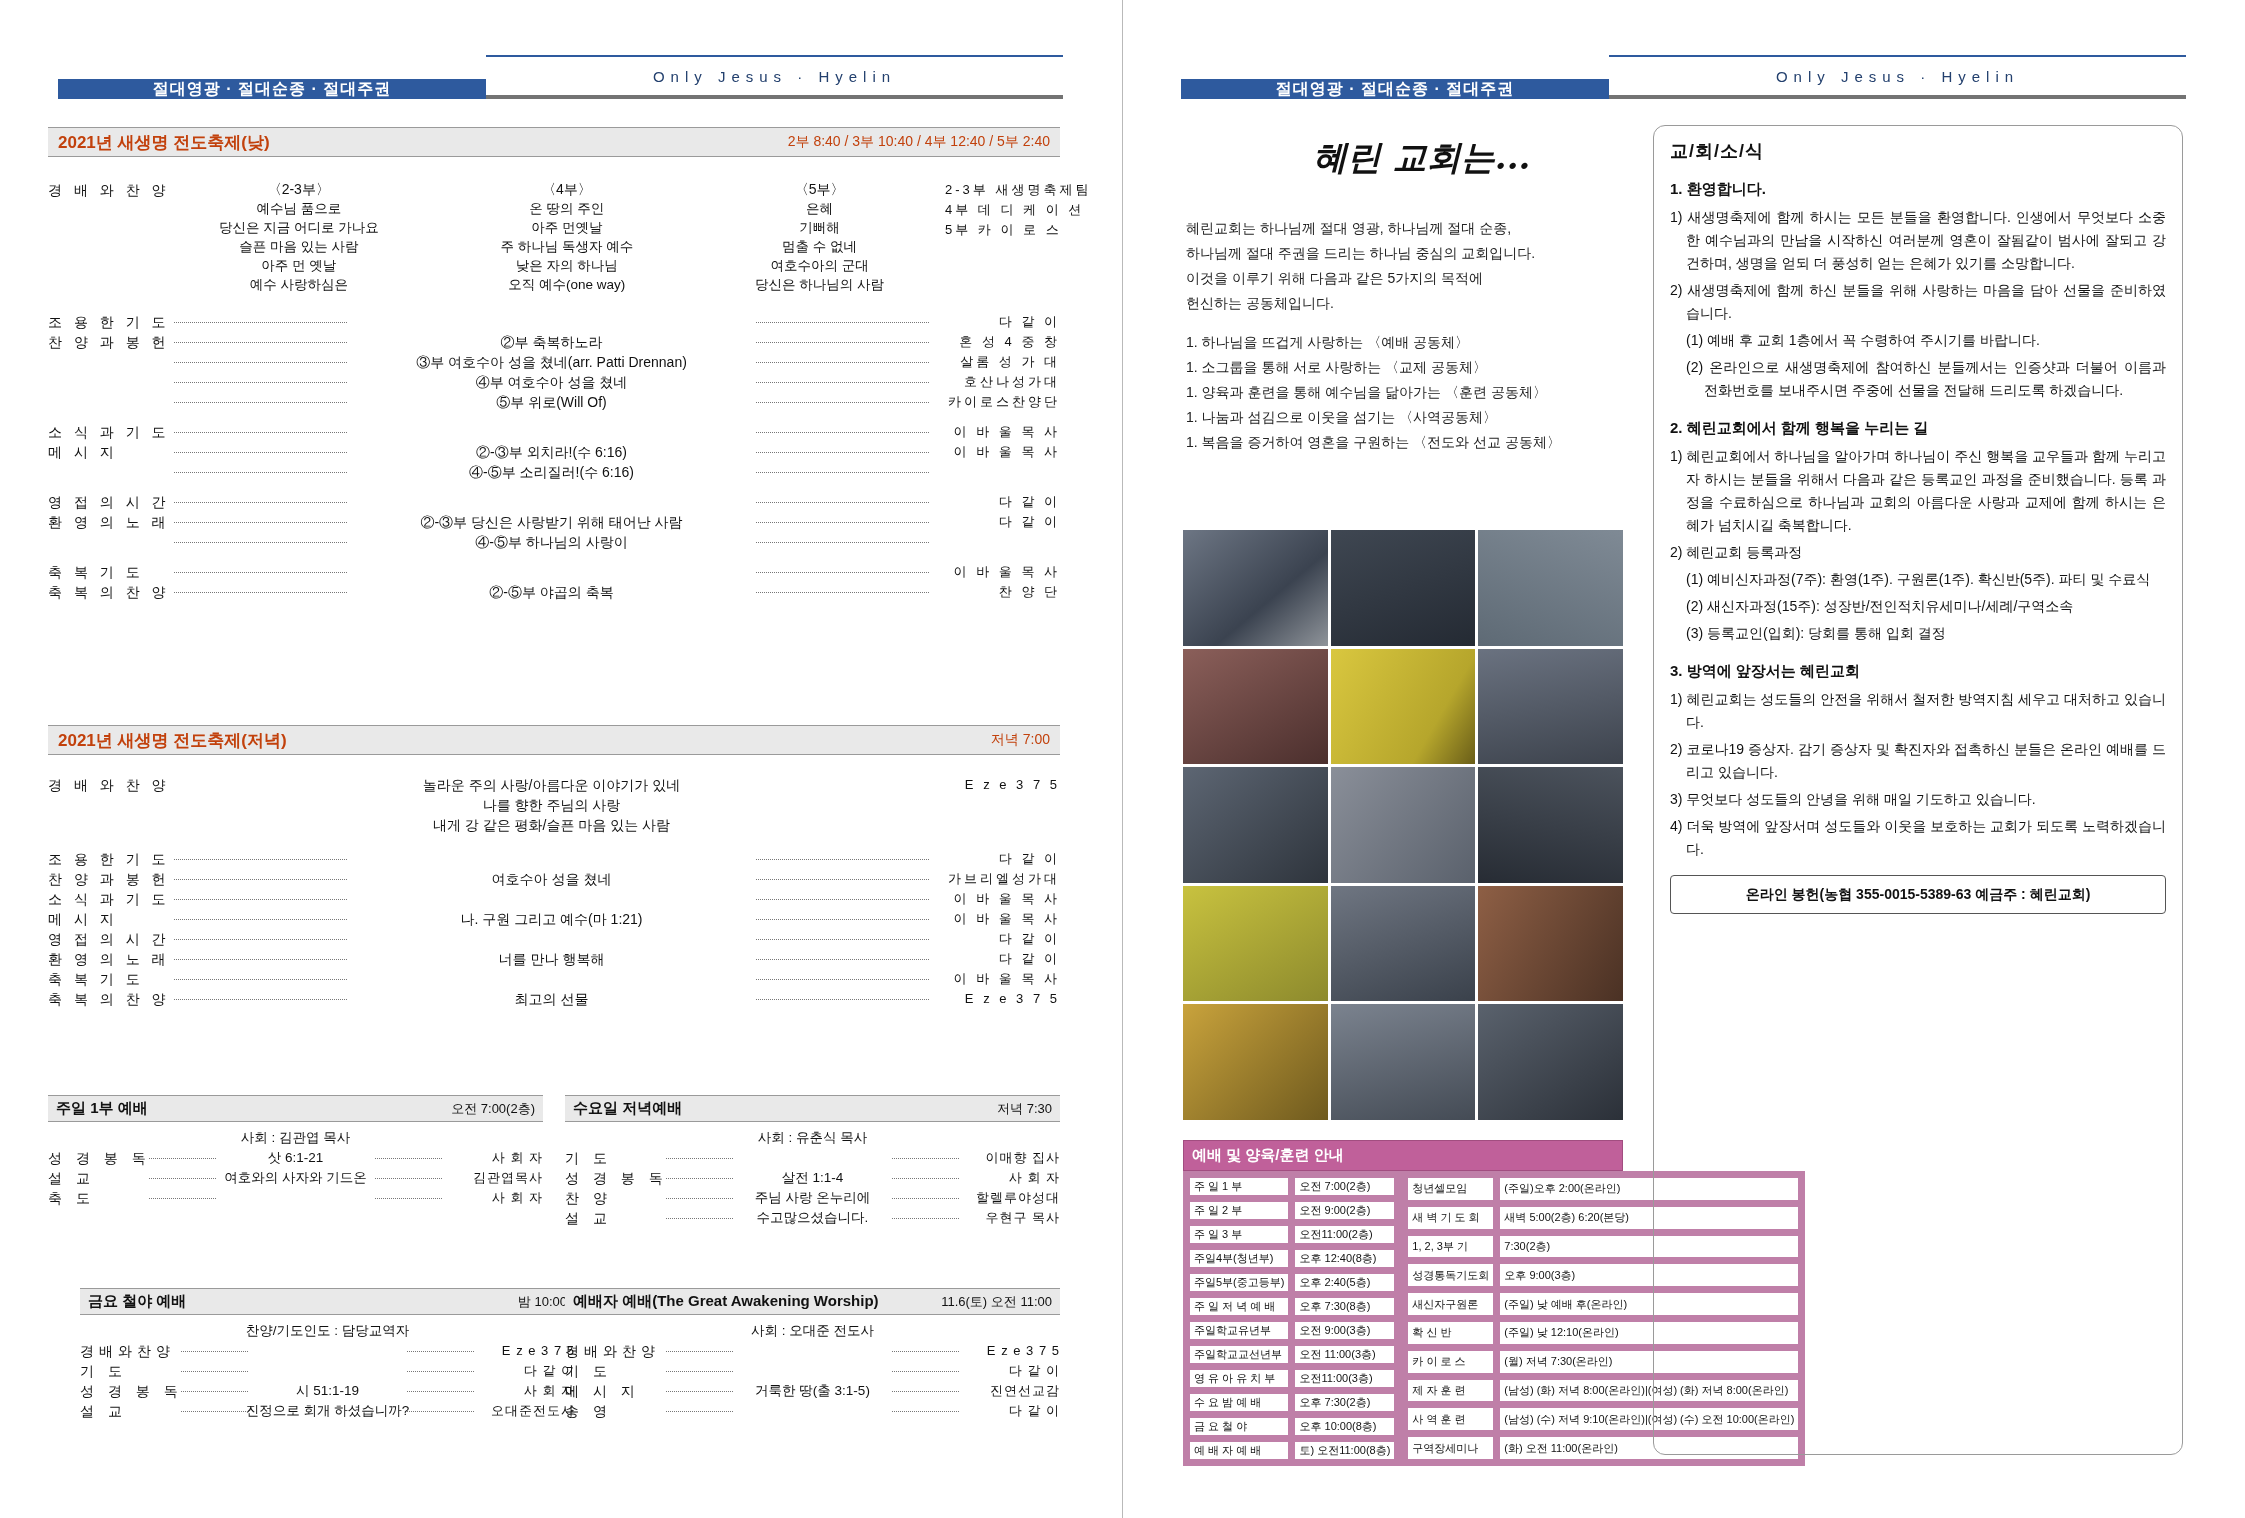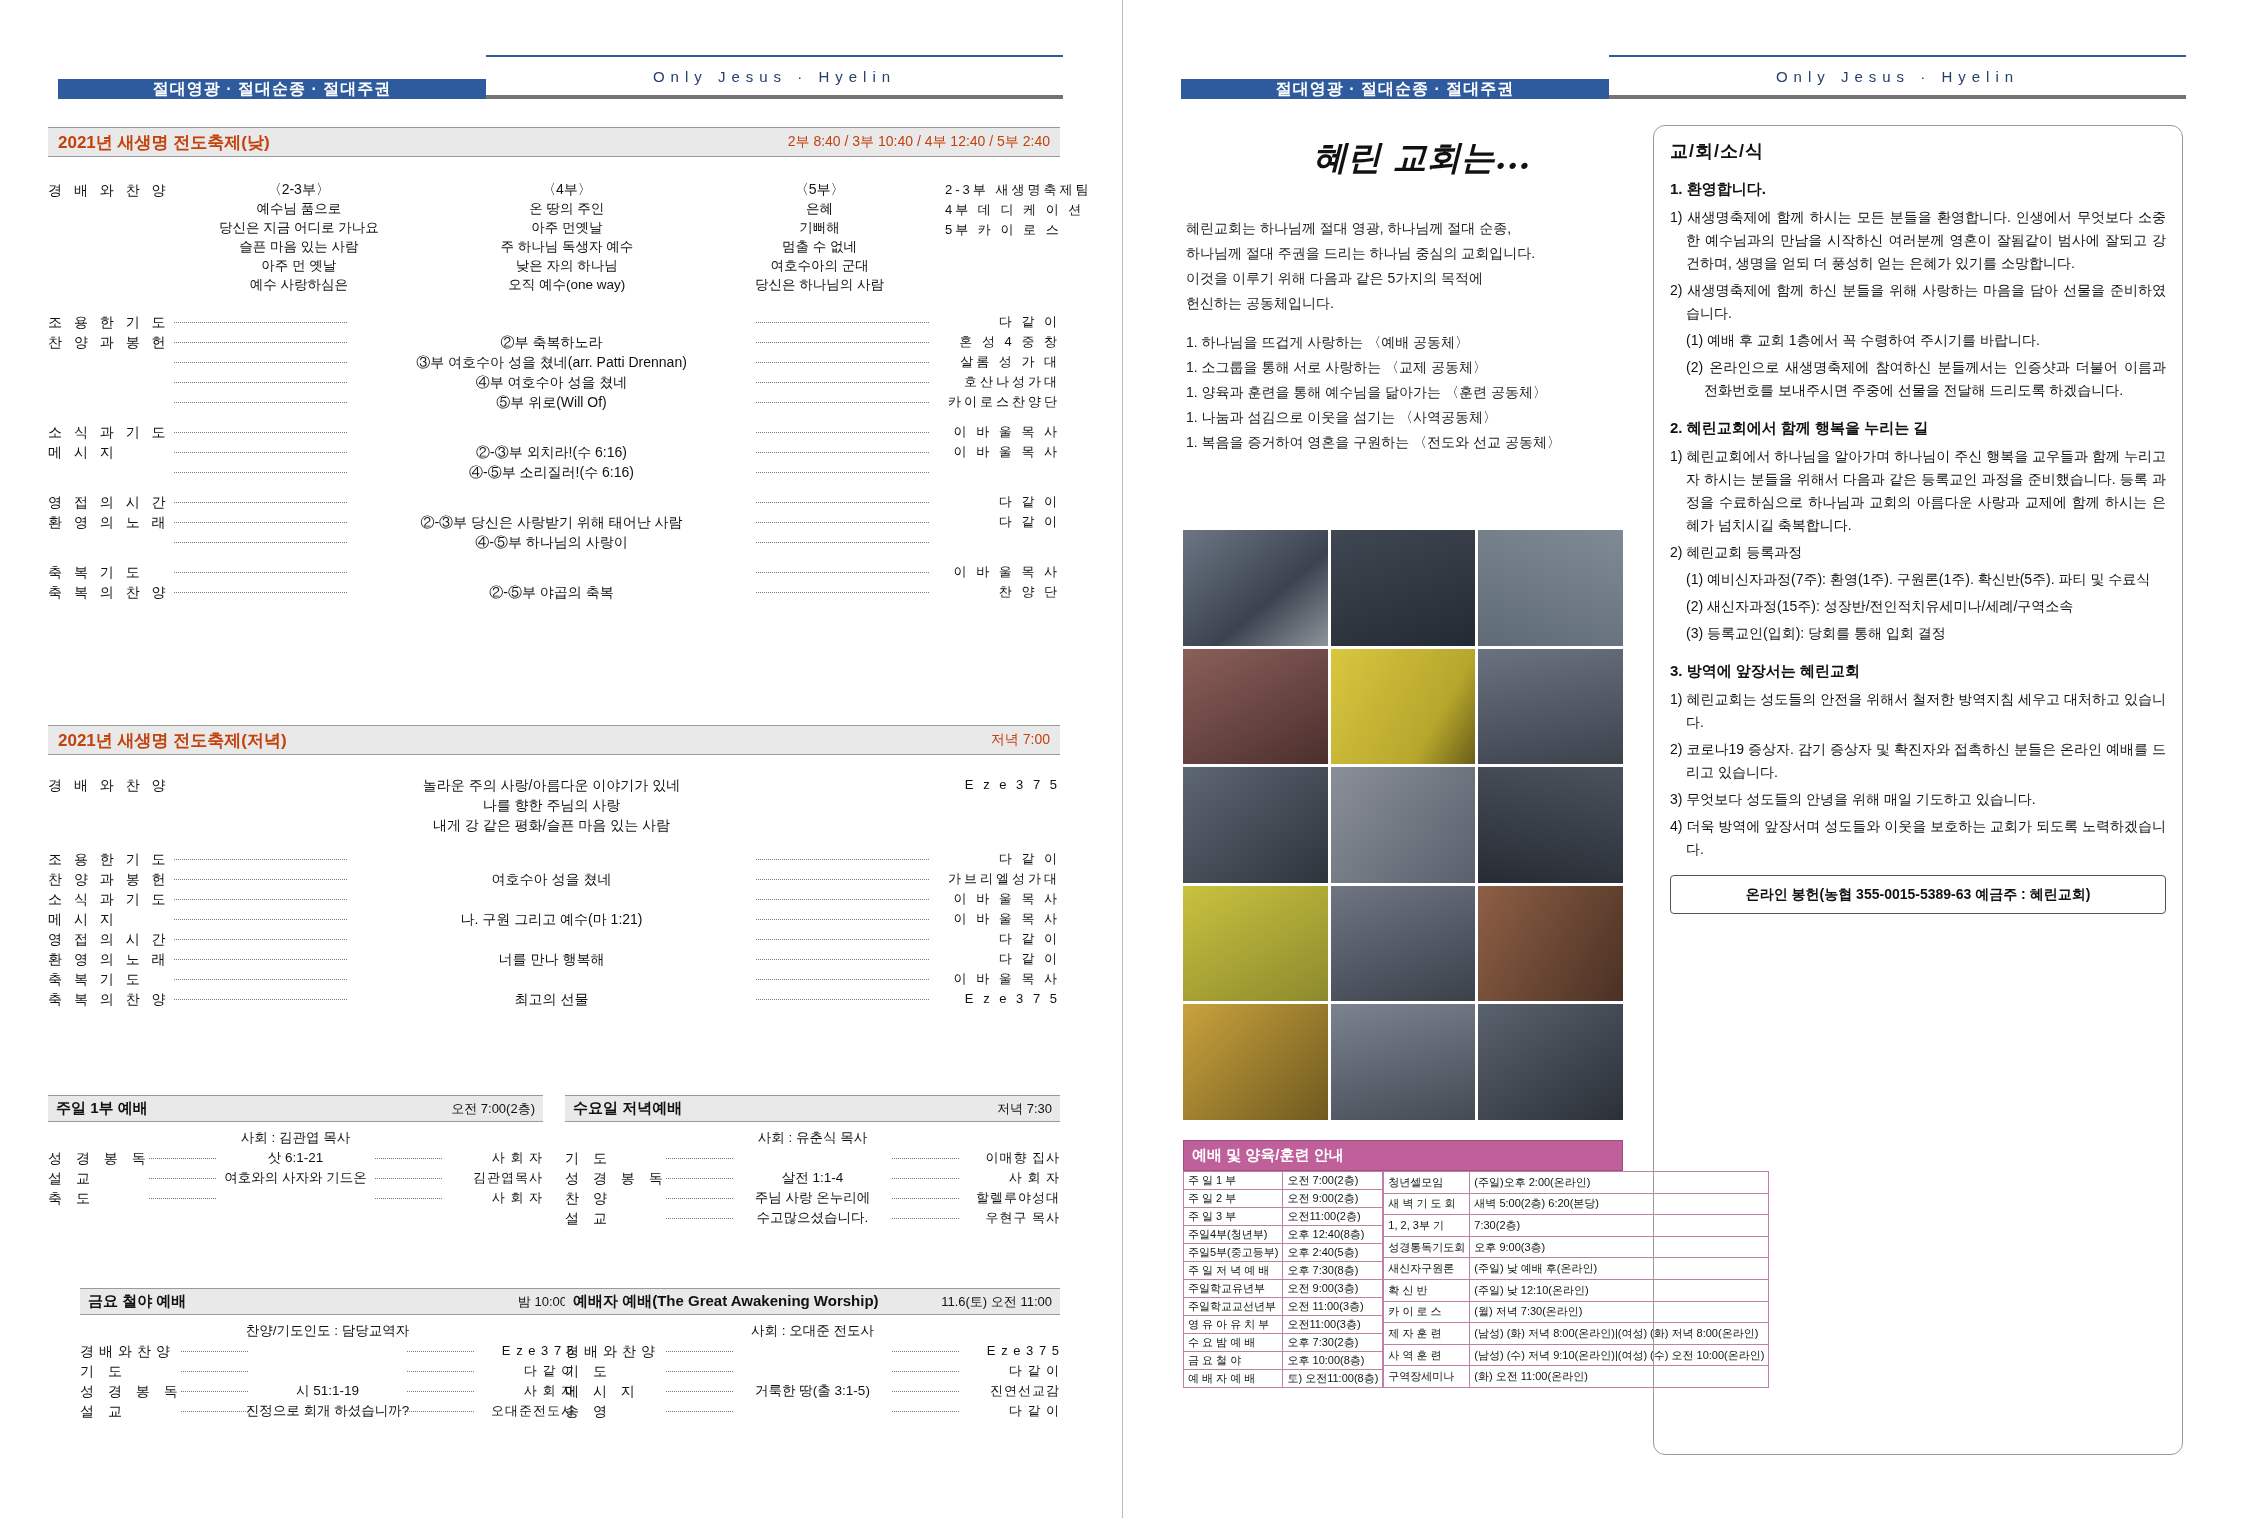--- a/index.html
+++ b/index.html
@@ -117,21 +117,21 @@
     margin-top:14px; border:1px solid #555; border-radius:4px;
     text-align:center; font-weight:bold; font-size:14px; padding:7px 0;
   }
   
   .sched { position:absolute; }
   .sched .head {
     background:#c0609a; color:#fff; font-weight:bold; font-size:15px;
     padding:5px 8px; border:1px solid #a24d80;
   }
   .sched table { border-collapse:collapse; width:100%; font-size:11px; }
-  .sched td { border:1px solid #3b82f6; border-color:#bf7fa8; padding:1px 4px; white-space:nowrap; }
+  .sched td { border:7px solid #3b82f6; border-color:#bf7fa8; padding:1px 4px; white-space:nowrap; }
   .sched td.name { width:86px; }
   .sched td.time { width:66px; }
 </style>
 </head>
 <body>
 
 <div class="spine"></div>
 
 <div class="page page-left">
 

